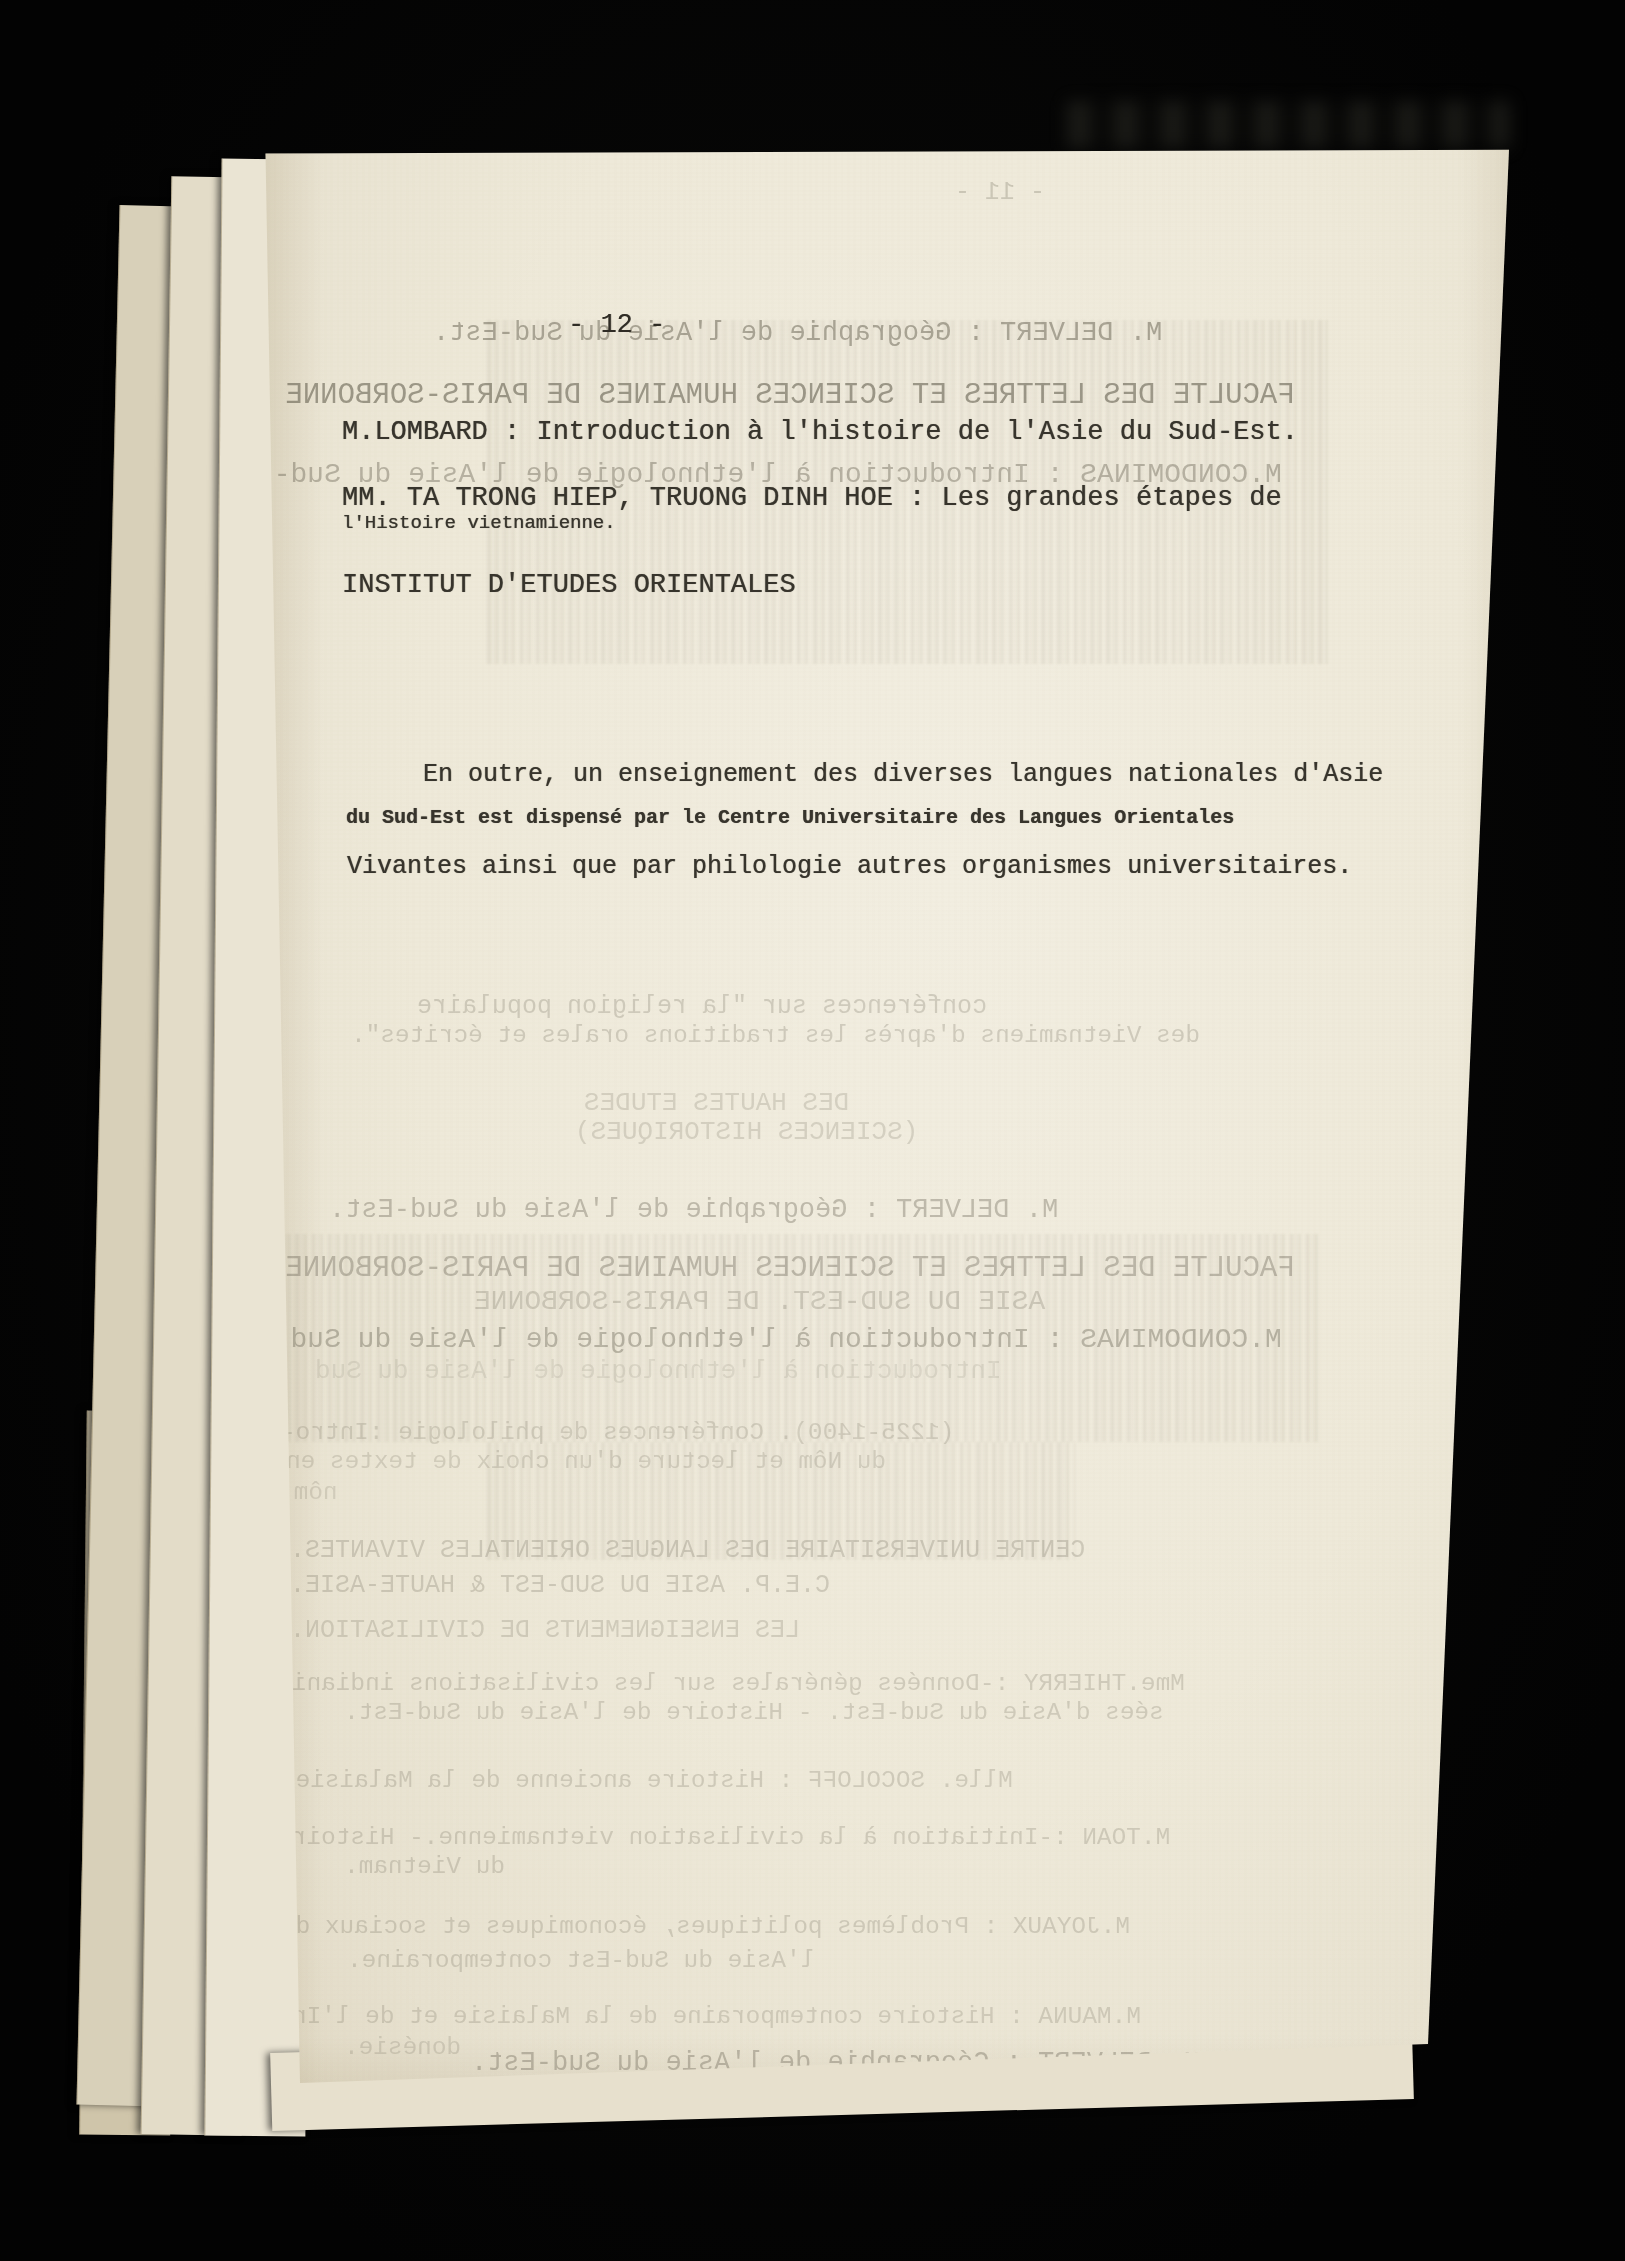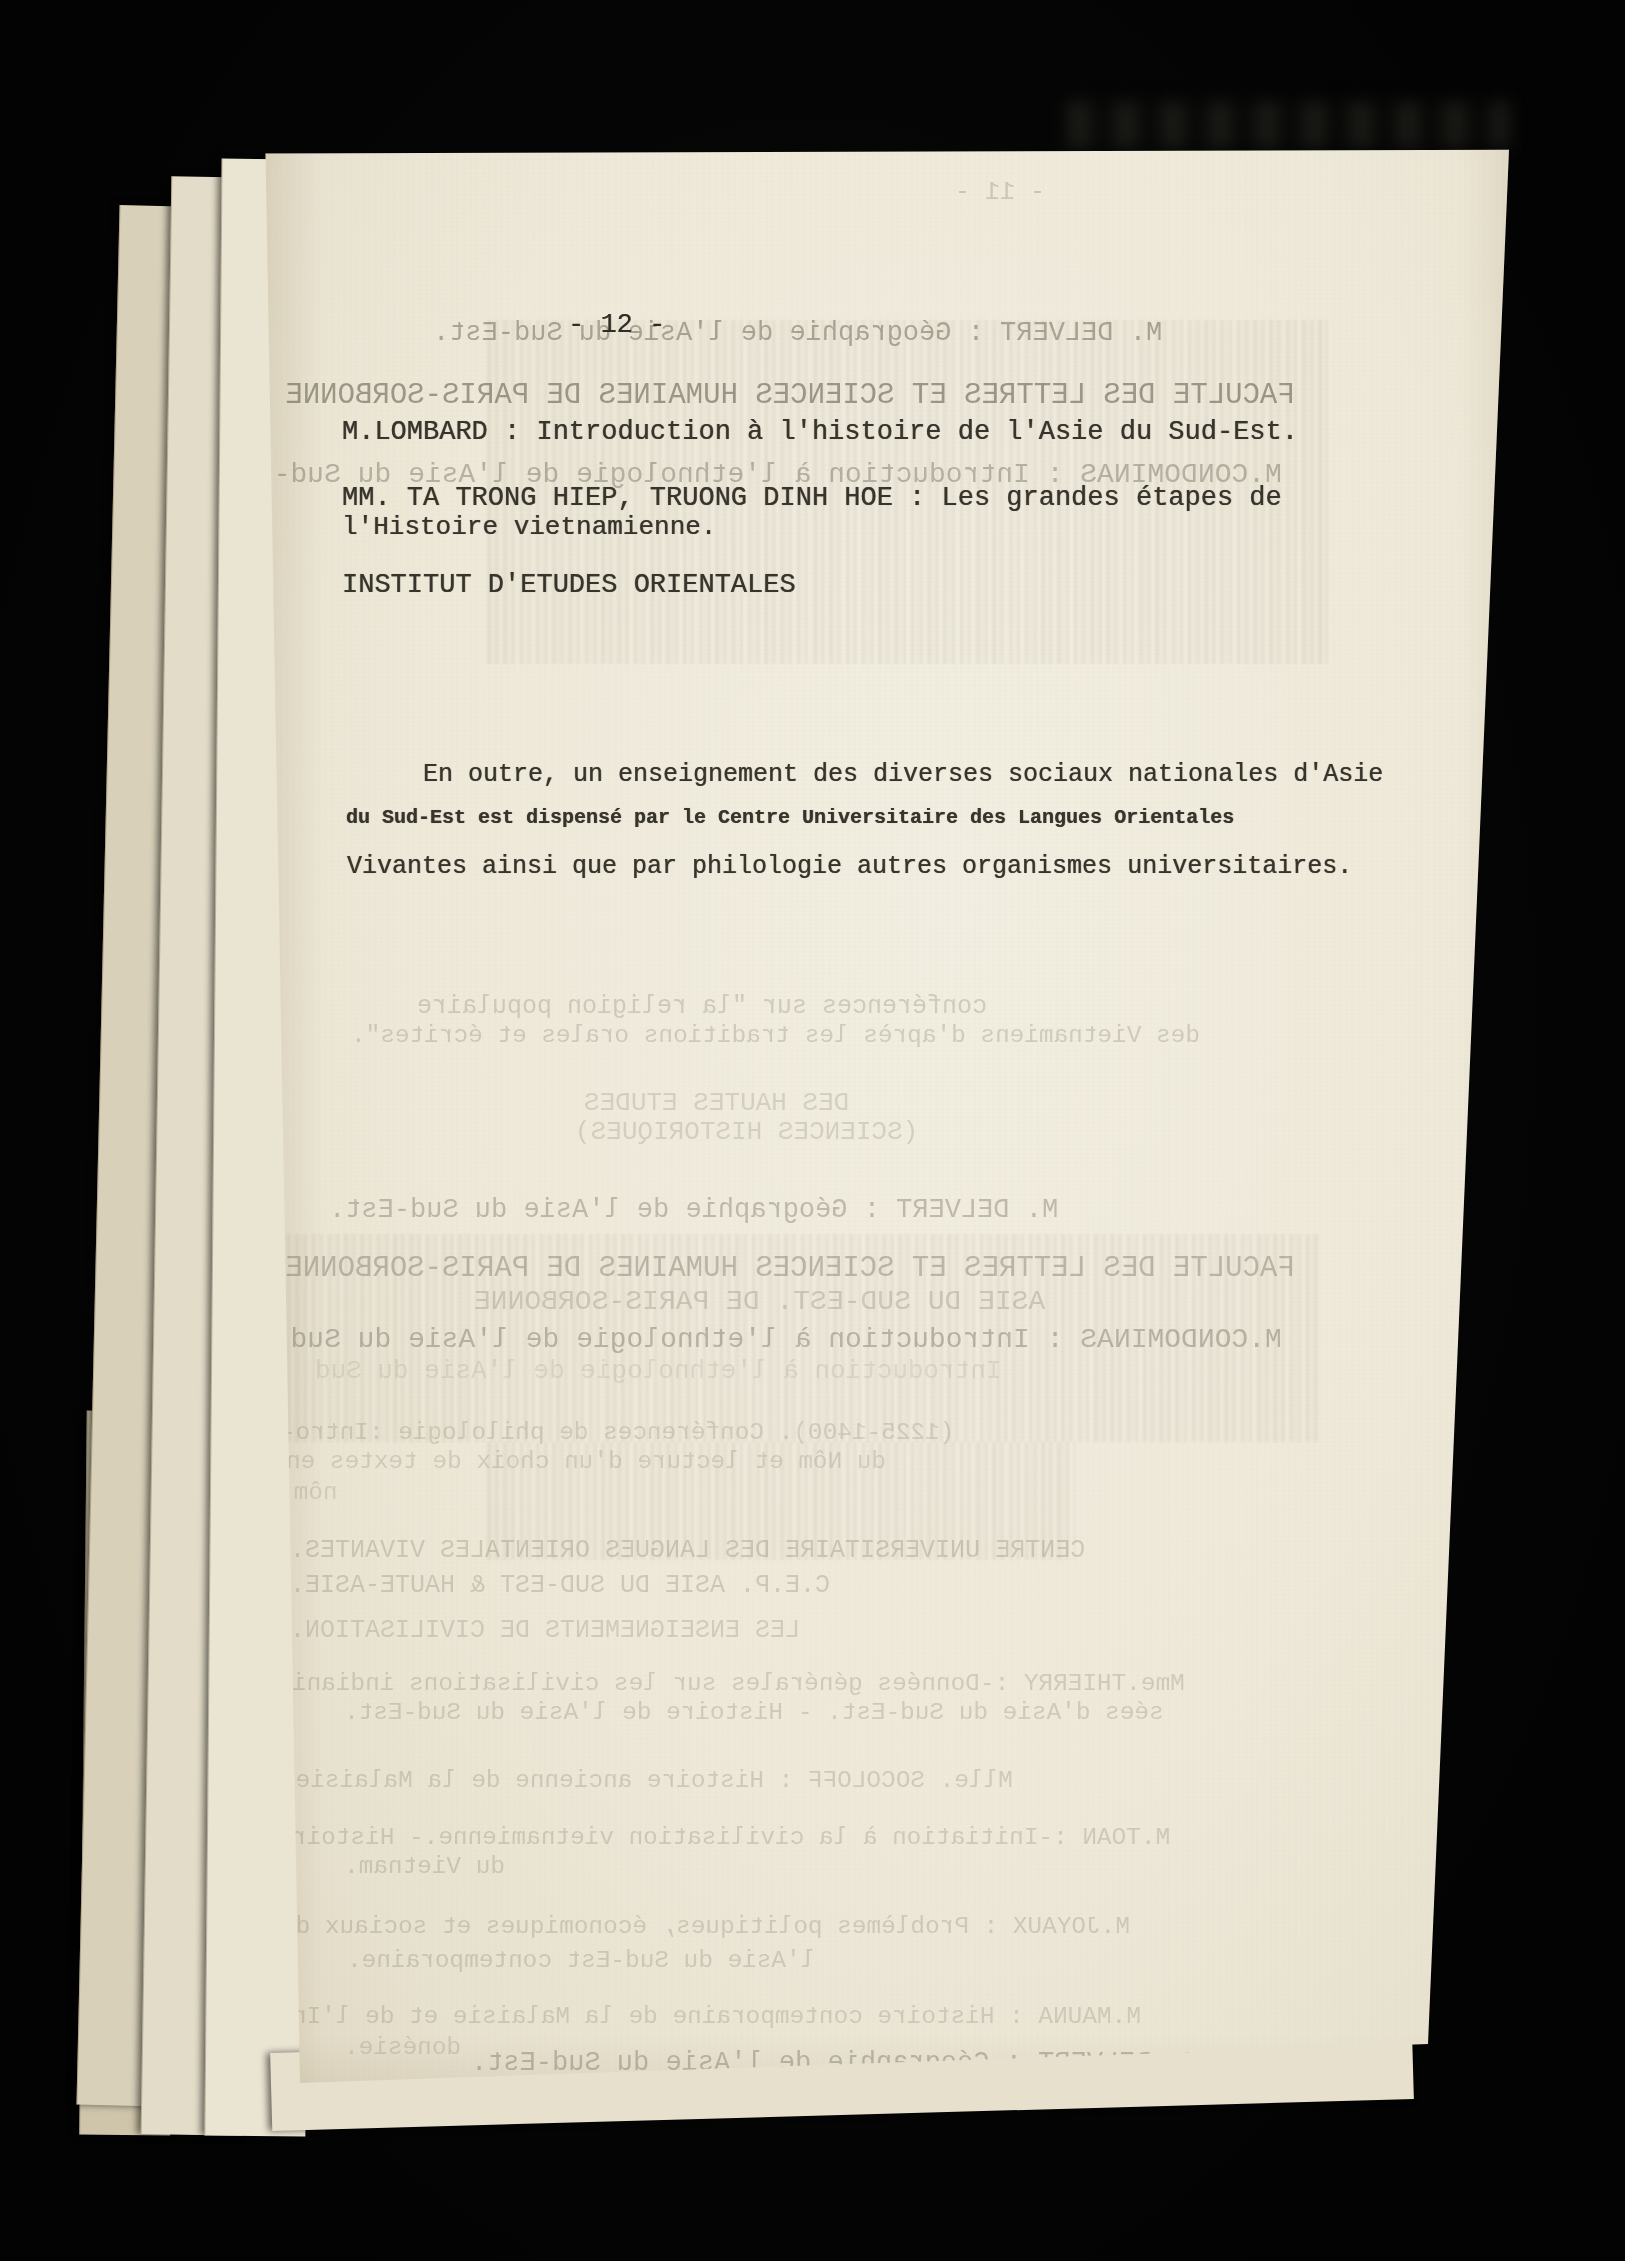--- a/index.html
+++ b/index.html
@@ -99,20 +99,20 @@
       <div class="line" style="top: 1800px; right: 86px; font-size: 24.4px; opacity: 0.19;">l'Asie du Sud-Est contemporaine.</div>
       <div class="line" style="top: 1856px; right: 16.3px; font-size: 24.4px; opacity: 0.18;">M.MAUNA : Histoire contemporaine de la Malaisie et de l'In-</div>
       <div class="line" style="top: 1887px; right: 83px; font-size: 24.4px; opacity: 0.16;">donésie.</div>
       <div class="line" style="top: 1901px; right: 210px; font-size: 27px; opacity: 0.3;">M. DELVERT : Géographie de l'Asie du Sud-Est.</div>
     </div>
 
   <div class="typed-layer">
     <div class="page-number">- 12 -</div>
   <div class="line" style="top: 270px; left: 81px; font-size: 27px;">M.LOMBARD : Introduction à l'histoire de l'Asie du Sud-Est.</div>
       <div class="line" style="top: 336px; left: 81px; font-size: 27px;">MM. TA TRONG HIEP, TRUONG DINH HOE : Les grandes étapes de</div>
-      <div class="line" style="top: 365px; left: 81px; font-size: 26px;">l'Histoire vietnamienne.</div>
+      <div class="line" style="top: 365px; left: 81px; font-size: 19px;">l'Histoire vietnamienne.</div>
       <div class="line" style="top: 423px; left: 81px; font-size: 27px;">INSTITUT D'ETUDES ORIENTALES</div>
-      <div class="line" style="top: 613px; left: 162px; font-size: 25px;">En outre, un enseignement des diverses sociaux nationales d'Asie</div>
+      <div class="line" style="top: 613px; left: 162px; font-size: 25px;">En outre, un enseignement des diverses langues nationales d'Asie</div>
       <div class="line" style="top: 659px; left: 85px; font-size: 20px; font-weight: bold;">du Sud-Est est dispensé par le Centre Universitaire des Langues Orientales</div>
       <div class="line" style="top: 705px; left: 86px; font-size: 25px;">Vivantes ainsi que par philologie autres organismes universitaires.</div>
     </div>
 </div>
 
 
 </body></html>

